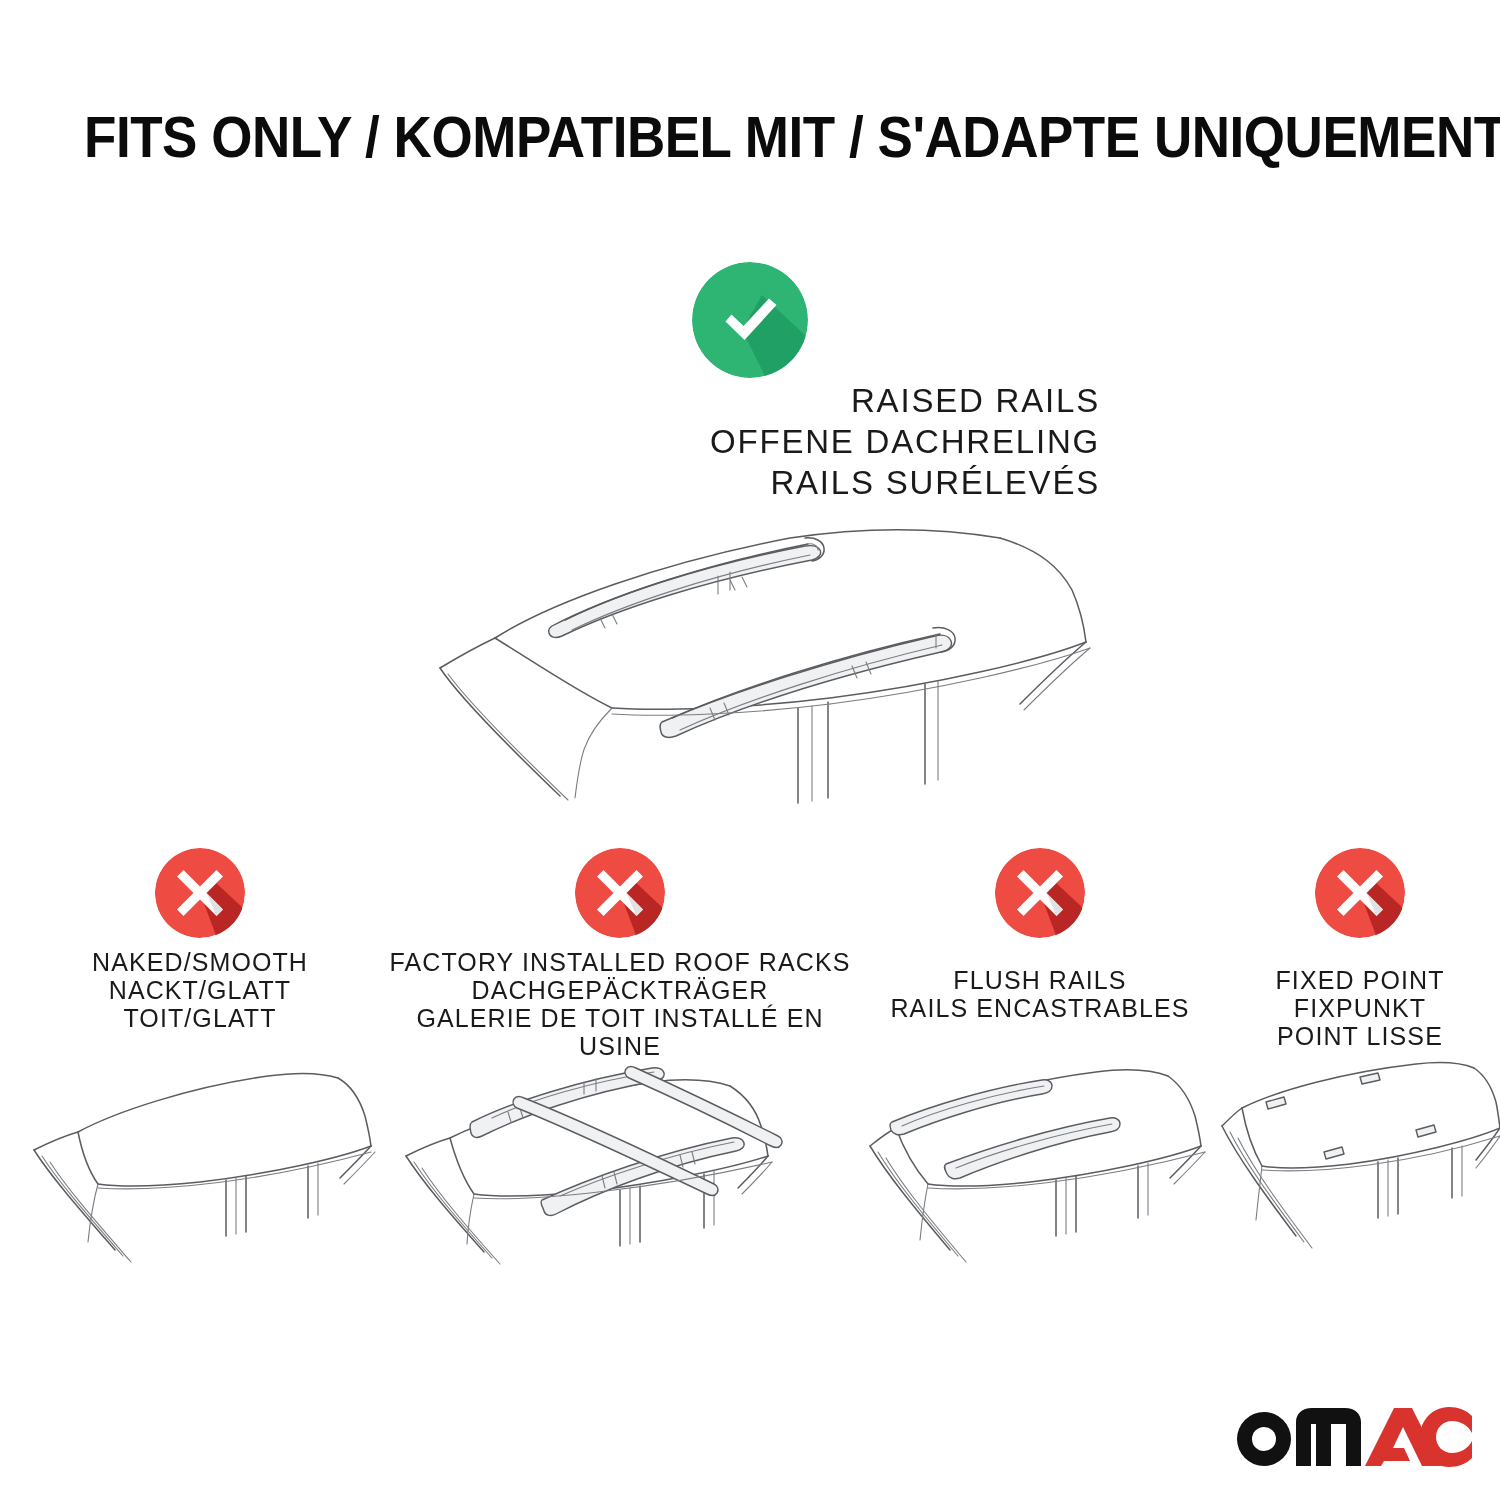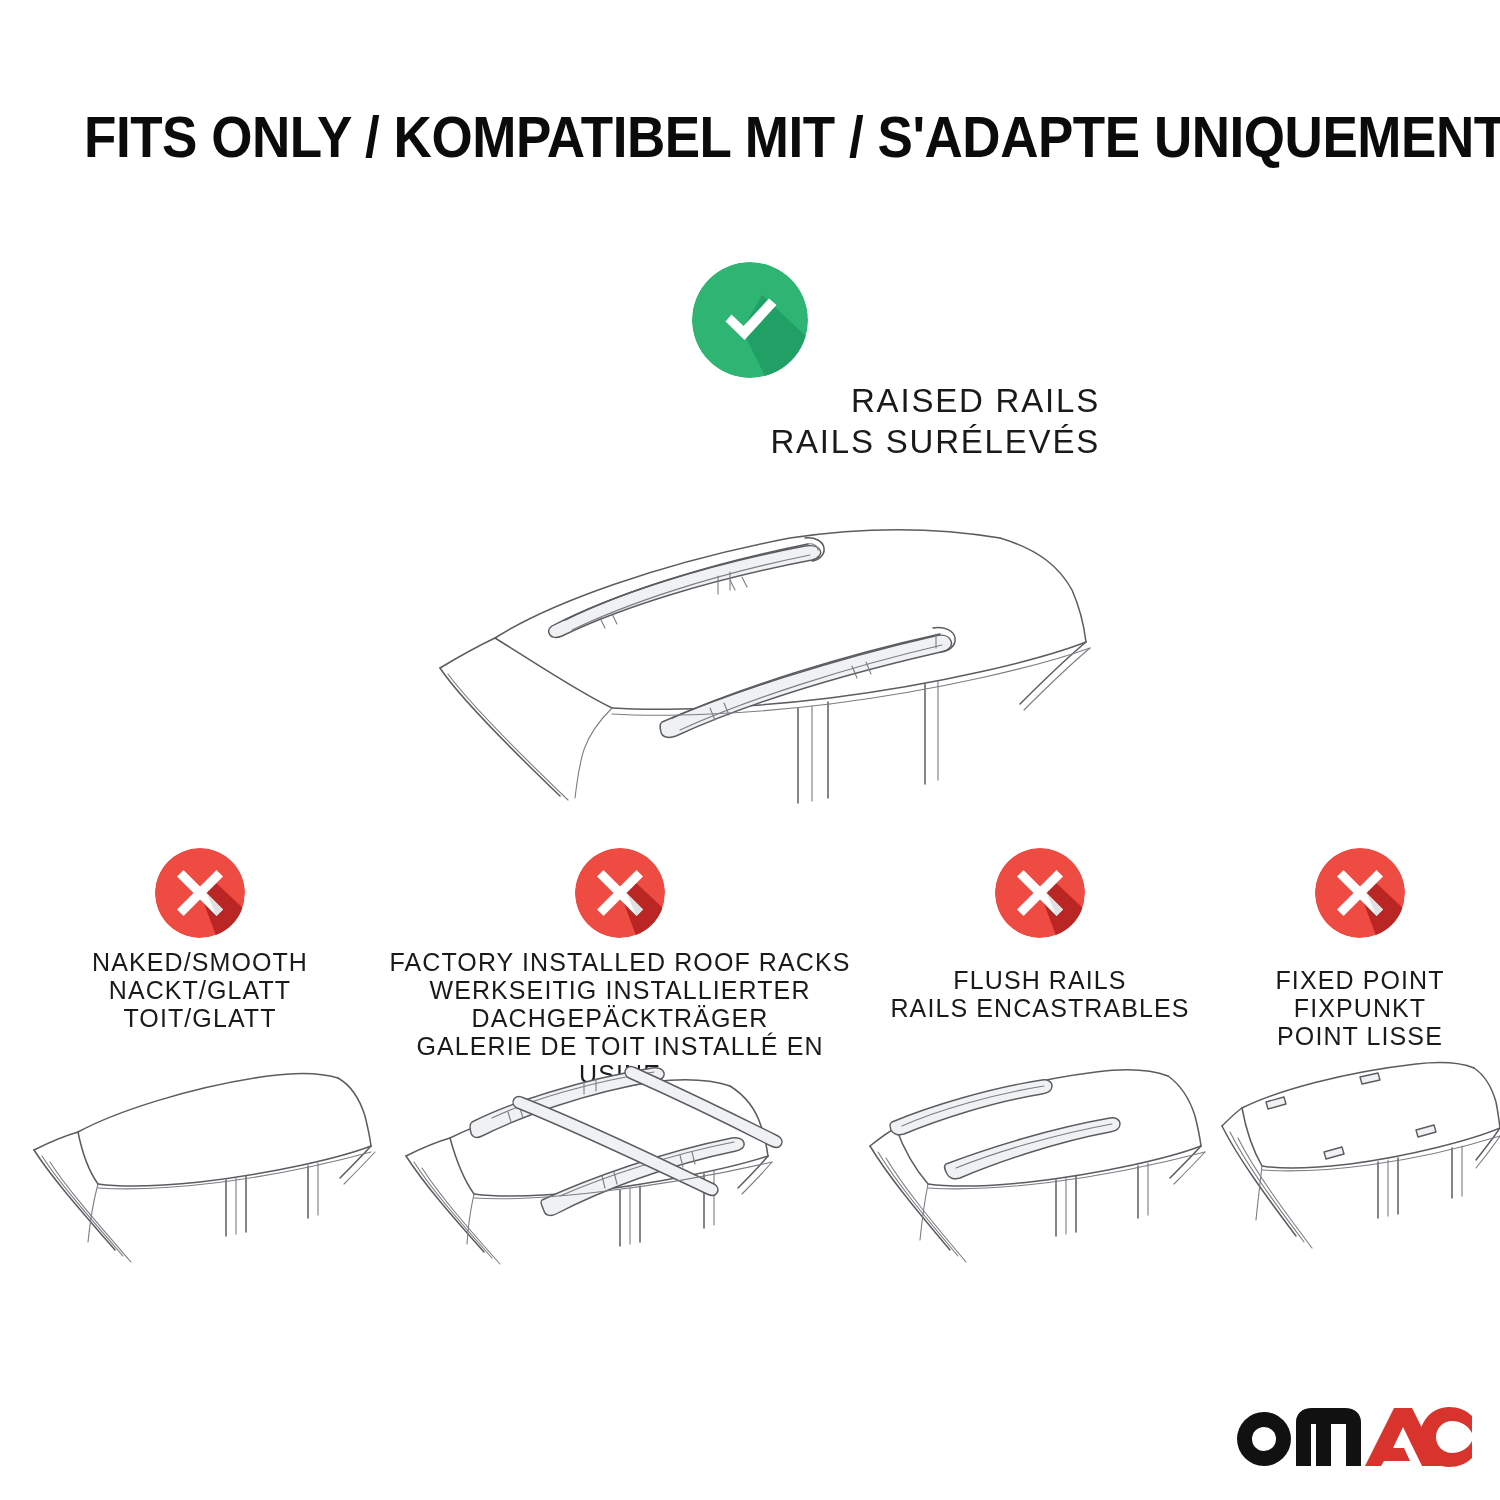--- a/index.html
+++ b/index.html
@@ -127,20 +127,21 @@
 <div class="badge" id="good-badge">
   <svg width="116" height="116" viewBox="0 0 116 116" xmlns="http://www.w3.org/2000/svg">
     <circle cx="58" cy="58" r="58" fill="#2fb573"></circle>
     <path d="M50 68 L70 33 L116 76 L116 116 L74 116 Z" fill="#1d9a60" opacity="0.75"></path>
     <path d="M33.5 59.5 L39.5 52.5 L51.5 64 L77 36.5 L84.5 43 L52.5 78 Z" fill="#ffffff"></path>
   </svg>
 </div>
 
 <div id="good-caption" class="caption">
   <div>RAISED RAILS</div>
+  <div>OFFENE DACHRELING</div>
   <div>RAILS SURÉLEVÉS</div>
 </div>
 
 <div id="main-illustration">
   <svg class="drawing" width="700" height="320" viewBox="0 0 700 320" xmlns="http://www.w3.org/2000/svg">
 
     <path class="ln" d="M95 130 C150 95 260 55 390 30 C470 18 540 20 600 30"></path>
     <path class="ln" d="M600 30 C640 42 660 60 672 82 C680 100 684 118 686 134"></path>
     <path class="ln" d="M686 134 C640 152 540 176 430 190 C340 201 260 203 212 200"></path>
     <path class="ln" d="M212 200 C180 185 140 158 95 130"></path>
@@ -231,21 +232,20 @@
   <div class="badge">
     <svg width="90" height="90" viewBox="0 0 90 90" xmlns="http://www.w3.org/2000/svg">
       <circle cx="45" cy="45" r="45" fill="#ee4b42"></circle>
       <path d="M45 45 L58 32 L90 62 L90 90 L62 90 Z" fill="#b0201f" opacity="0.85"></path>
       <path d="M28.5 22 L45 38.5 L61.5 22 L68 28.5 L51.5 45 L68 61.5 L61.5 68 L45 51.5 L28.5 68 L22 61.5 L38.5 45 L22 28.5 Z" fill="#ffffff"></path>
       <path d="M51.5 45 L61.5 68 L68 61.5 Z" fill="#dfe1e2"></path>
     </svg>
   </div>
   <div class="col-caption">
     <div>FACTORY INSTALLED ROOF RACKS</div>
-    <div>WERKSEITIG INSTALLIERTER</div>
     <div>DACHGEPÄCKTRÄGER</div>
     <div>GALERIE DE TOIT INSTALLÉ EN USINE</div>
   </div>
   <div class="col-illus">
     <svg class="drawing" width="480" height="215" viewBox="0 0 480 215" xmlns="http://www.w3.org/2000/svg">
 
       <path class="ln" d="M70 78 C110 58 190 34 272 22 C306 18 332 20 350 26"></path>
       <path class="ln" d="M350 26 C366 36 376 50 381 66 C385 78 387 88 388 96"></path>
       <path class="ln" d="M388 96 C352 108 276 124 202 132 C152 137 116 137 94 134"></path>
       <path class="ln" d="M94 134 C84 120 76 100 70 78"></path>

